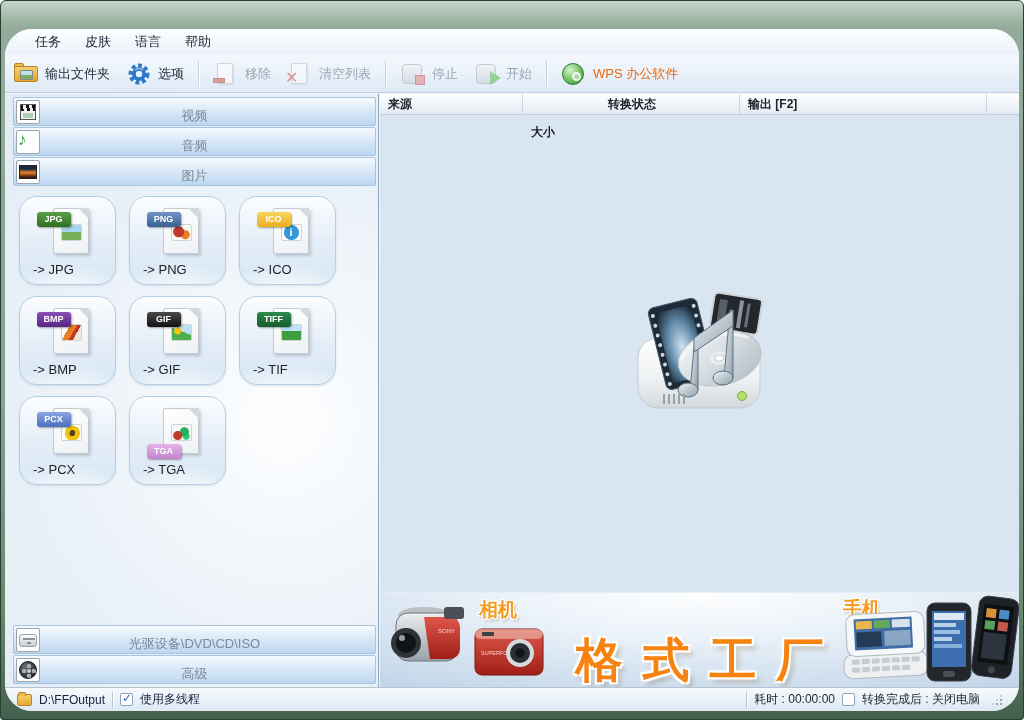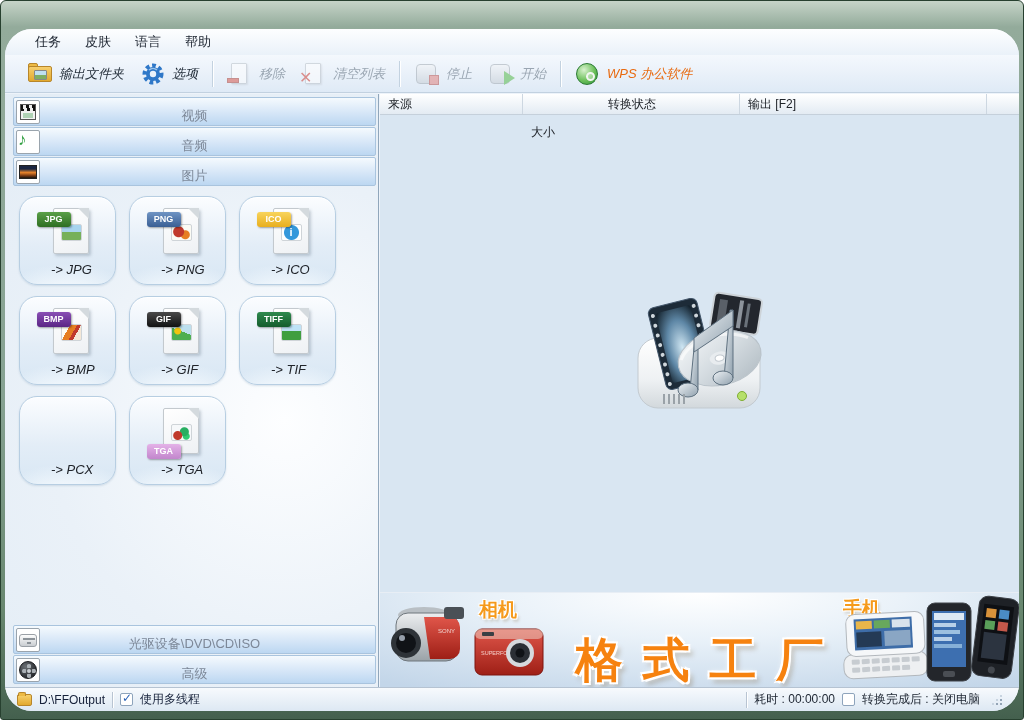--- a/index.html
+++ b/index.html
@@ -29,21 +29,21 @@
   .glyph-close { font-size:13px; font-weight:bold; color:#44231a; text-shadow:0 1px 0 rgba(255,255,255,.45); }
   
   .client { position:absolute; top:28px; left:4px; right:4px; bottom:8px; background:#edf3fa; overflow:hidden;border-radius:27px; }
   
   .menubar { position:absolute; top:0; left:0; right:0; height:26px;
     background:linear-gradient(#fdfeff,#eaf1f9); display:flex; align-items:center; padding-left:20px; gap:4px; }
   .menu-item { font-size:13px; color:#1c2430; padding:3px 10px; cursor:default; }
   
   .toolbar { position:absolute; top:26px; left:0; right:0; height:38px;
     background:linear-gradient(#f4f8fd,#dfeaf6); border-bottom:1px solid #c2d1e0;
-    display:flex; align-items:center; padding-left:14px;font-style:italic; }
+    display:flex; align-items:center; padding-left:0; }
   .tbtn { display:flex; align-items:center; gap:6px; padding:4px 8px; font-size:13px; color:#1f2a36; border-radius:3px; }
   .tbtn.disabled { color:#9aa6b2; }
   .tbtn.disabled .ticon { opacity:.5; }
   .tsep { width:1px; height:26px; background:#c3d2e0; margin:0 6px; box-shadow:1px 0 0 #ffffff; }
   .ticon { width:26px; height:24px; position:relative; flex:0 0 auto; }
   
   .i-folder .back { position:absolute; left:1px; top:4px; width:24px; height:16px; border-radius:2px;
     background:linear-gradient(#f7cf6d,#e2a82e); border:1px solid #b8862a; }
   .i-folder .tab { position:absolute; left:1px; top:1px; width:10px; height:6px; border-radius:2px 2px 0 0;
     background:#edba45; border:1px solid #b8862a; }
@@ -129,27 +129,27 @@
     font-weight:bold; color:#fff; text-align:center; border-radius:3px; padding:0 3px;
     box-shadow:1px 1px 2px rgba(0,0,0,.35); }
   .badge-jpg { background:linear-gradient(#5aa048,#2e6e22); }
   .badge-png { background:linear-gradient(#6f94c4,#3a5f94); }
   .badge-ico { background:linear-gradient(#f8d45c,#e8ae1e); }
   .badge-bmp { background:linear-gradient(#8a4fb5,#5a2585); }
   .badge-gif { background:linear-gradient(#4a4a4a,#111); }
   .badge-tif { background:linear-gradient(#2f8a4e,#145c2c); }
   .badge-pcx { background:linear-gradient(#8aa6e4,#4a70c0); }
   .badge-tga { background:linear-gradient(#e4b2e8,#c286cc);margin-top:32px; }
-  .fmt-label { position:absolute; left:31px; bottom:7px; font-size:13px; color:#20242a;font-style:italic; }
+  .fmt-label { position:absolute; left:13px; bottom:7px; font-size:13px; color:#20242a; }
   .side-bottom { position:absolute; left:8px; right:2px; bottom:2px; }
   
   .main { position:absolute; left:375px; right:0; top:0; bottom:0; background:#d9e6f2; }
   .table-header { position:absolute; top:0; left:0; right:0; height:21px; display:flex;
     background:linear-gradient(#ffffff,#eef3f8 60%,#e3ebf3); border-bottom:1px solid #c5d0db; }
-  .th { font-size:12px; color:#20242a; line-height:20px; padding-left:8px; border-right:1px solid #cdd7e1; }
+  .th { font-size:12px; color:#20242a; line-height:20px; padding-left:8px; border-right:1px solid #cdd7e1;font-weight:bold; }
   .th-source { width:143px; } .th-size { width:77px;margin-top:28px; } .th-status { width:140px; } .th-output { width:247px; }
   .th-fill { flex:1; border-right:none; }
   .list-area { position:absolute; top:21px; left:0; right:0; bottom:95px;
     display:flex; align-items:center; justify-content:center; }
   
   .banner { position:absolute; left:0; right:0; bottom:0; height:95px;
     background:radial-gradient(80% 120% at 50% 0%,#ffffff 0%,#eaf2f9 40%,#c3d6e9 100%);
     border-top:1px solid #e8eef5; overflow:hidden; }
   .banner-label { position:absolute; font-size:19px; font-weight:bold; color:#f59a1c;
     text-shadow:-1px -1px 0 #fff,1px -1px 0 #fff,-1px 1px 0 #fff,1px 1px 0 #fff,2px 3px 3px rgba(120,90,40,.3); }
@@ -331,20 +331,27 @@
               <div class="file-icon">
                 <div class="page">
                   <div class="fold"></div>
                 </div>
                 <div class="thumb thumb-tif"></div>
                 <div class="badge badge-tif">TIFF</div>
               </div>
               <div class="fmt-label">-&gt; TIF</div>
             </div>
             <div class="fmt-btn">
+              <div class="file-icon">
+                <div class="page">
+                  <div class="fold"></div>
+                </div>
+                <div class="thumb thumb-pcx"></div>
+                <div class="badge badge-pcx">PCX</div>
+              </div>
               <div class="fmt-label">-&gt; PCX</div>
             </div>
             <div class="fmt-btn">
               <div class="file-icon">
                 <div class="page">
                   <div class="fold"></div>
                 </div>
                 <div class="thumb thumb-tga"></div>
                 <div class="badge badge-tga">TGA</div>
               </div>

